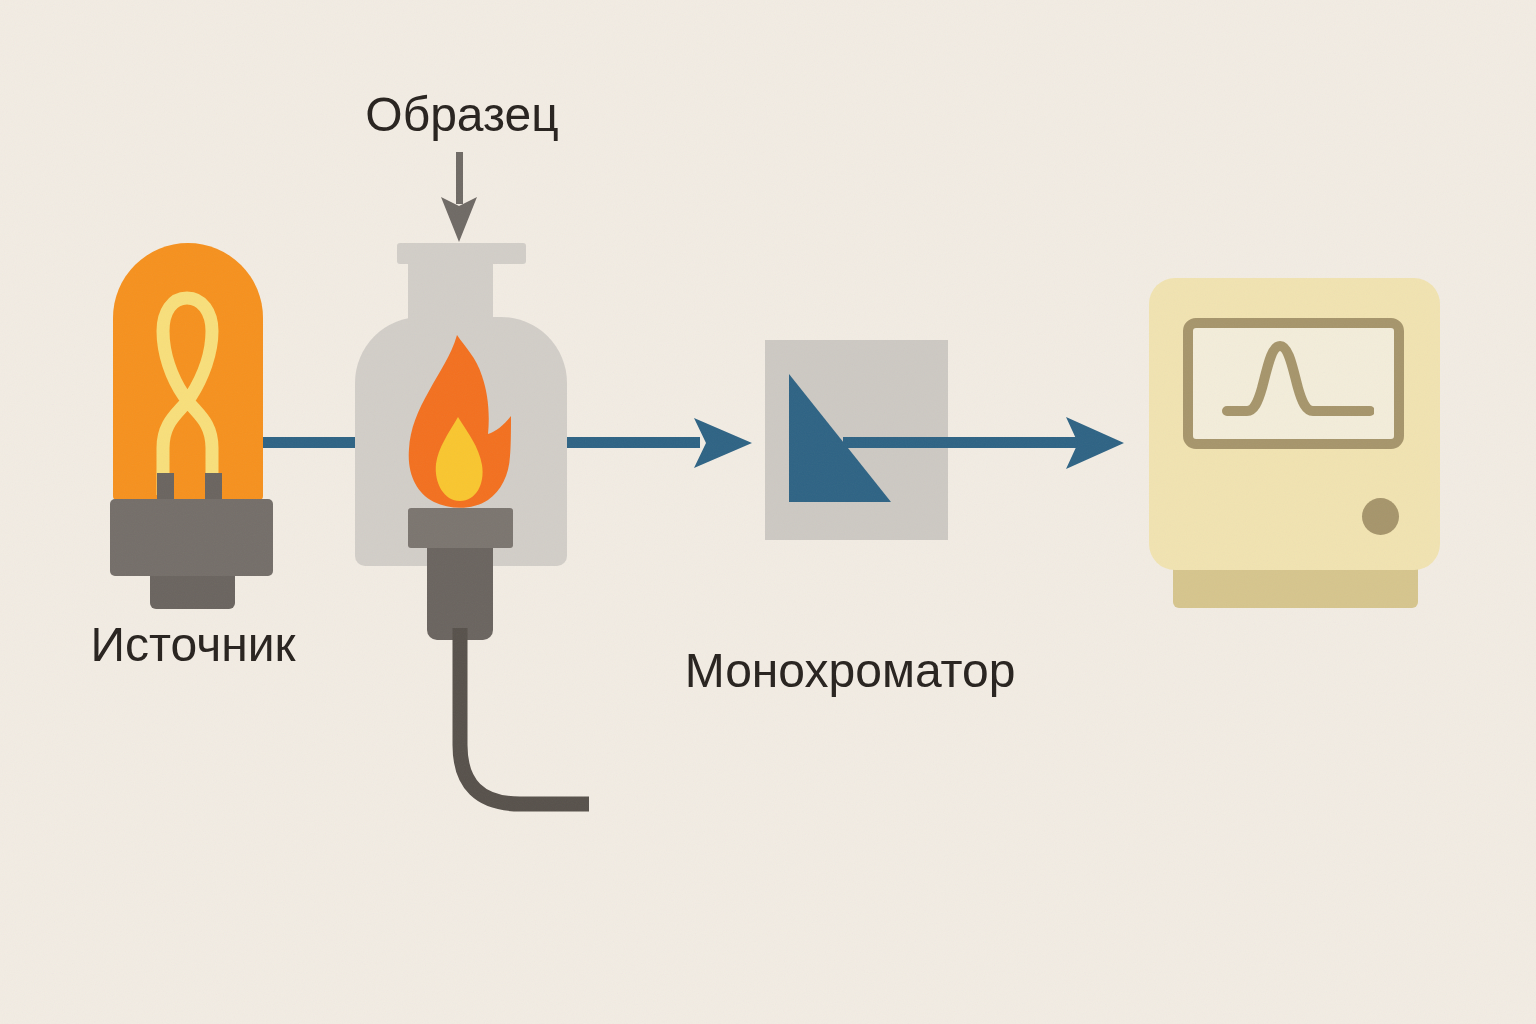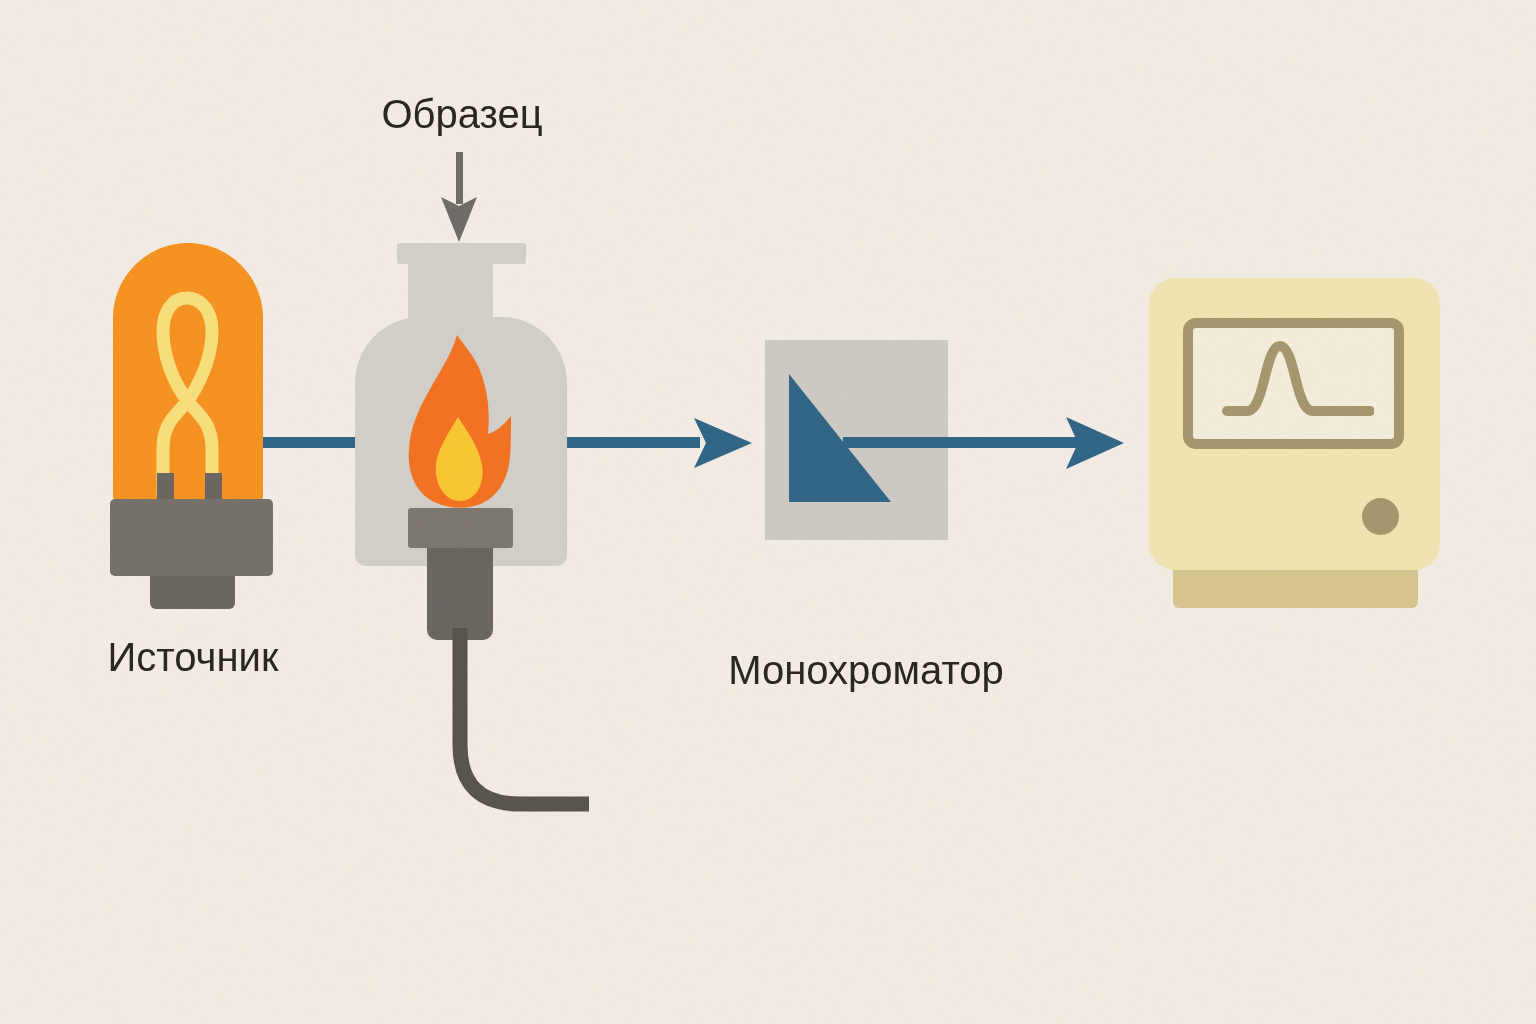--- a/index.html
+++ b/index.html
@@ -13,21 +13,21 @@
   }
   html,body{margin:0;padding:0;}
   .canvas{
     position:relative; width:1536px; height:1024px; overflow:hidden;
     background:var(--bg);
     font-family:"Liberation Sans", sans-serif;
   }
   .abs{position:absolute;}
   .label{
     position:absolute; transform:translateX(-50%);
-    font-size:40px; font-weight:500; line-height:59px;
+    font-size:48px; font-weight:500; line-height:59px;
     color:var(--text); white-space:nowrap; text-align:center;
   }
   svg{display:block;}
   .layer{position:absolute; left:0; top:0; pointer-events:none;}
 
   
   .bulb{left:113px; top:243px; width:150px; height:257px; background:var(--bulb);
         border-radius:75px 75px 4px 4px;}
   .lead-stub{top:473px; width:17px; height:30px; background:var(--metal-dark);}
   .lamp-base{left:110px; top:499px; width:163px; height:77px; background:var(--metal); border-radius:5px;}
@@ -127,22 +127,22 @@
   </div>
 
   <svg class="layer" width="1536" height="1024" viewBox="0 0 1536 1024">
     <rect x="843" y="437" width="235" height="11" fill="var(--beam)"></rect>
     <polygon points="1066,417 1078,443 1066,469 1124,443" fill="var(--beam)"></polygon>
     <rect x="456" y="152" width="7" height="52" fill="var(--arrow-gray)"></rect>
     <polygon points="441,197 459,206 477,197 459,242" fill="var(--arrow-gray)"></polygon>
   </svg>
 
   <div class="label" style="left:462px; top:85px;">Образец</div>
-  <div class="label" style="left:193px; top:628px;text-align:center;"><span>Источник</span><br></div>
-  <div class="label" style="left:850px; top:641px;margin-left:16px;">Монохроматор</div>
+  <div class="label" style="left:193px; top:615px;text-align:center;"><span>Источник</span><br></div>
+  <div class="label" style="left:850px; top:641px;">Монохроматор</div>
 
   <svg class="layer noise" width="1536" height="1024">
     <filter id="grain">
         <feTurbulence type="fractalNoise" baseFrequency="0.9" numOctaves="2" stitchTiles="stitch"></feTurbulence>
       </filter>
     <rect width="1536" height="1024" filter="url(#grain)"></rect>
   </svg>
 </div>
 
 </body></html>

